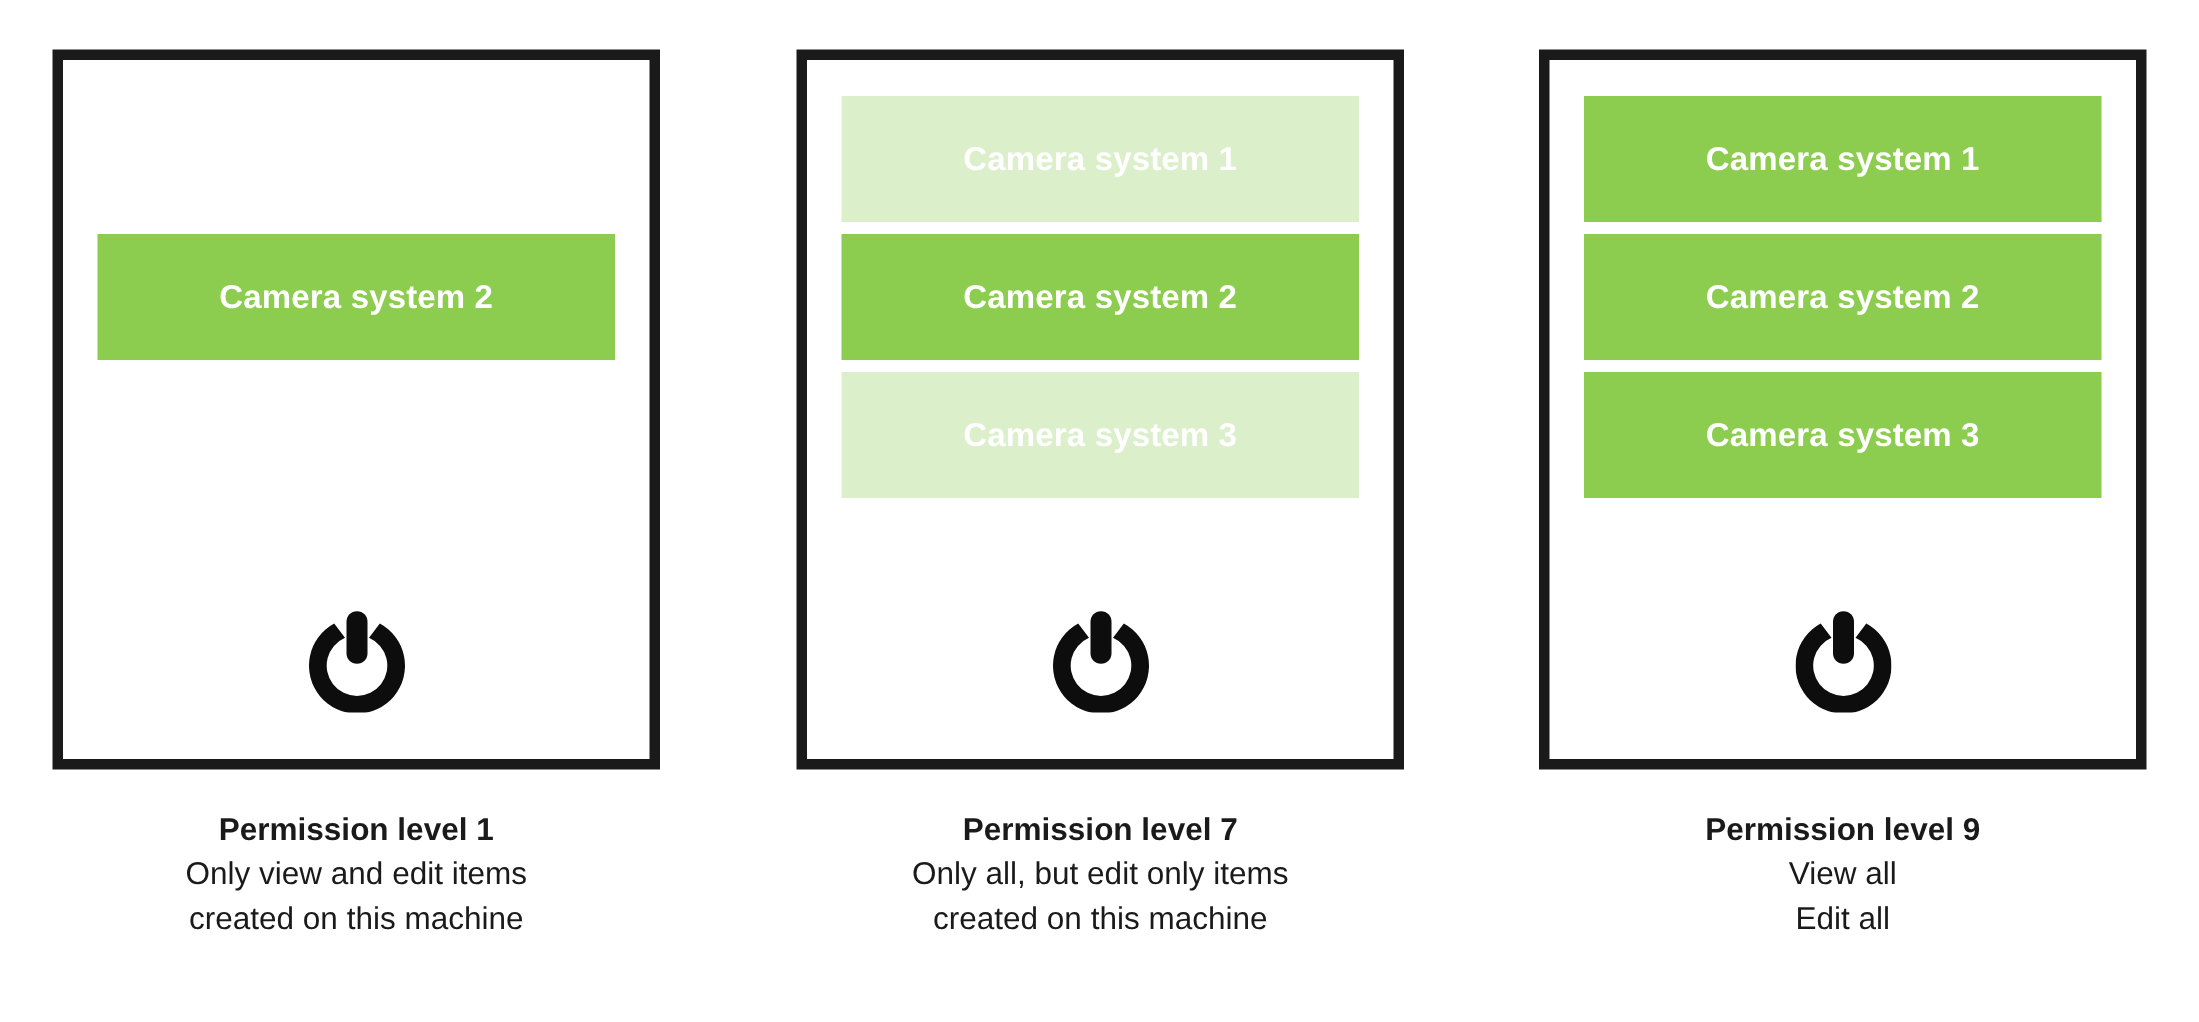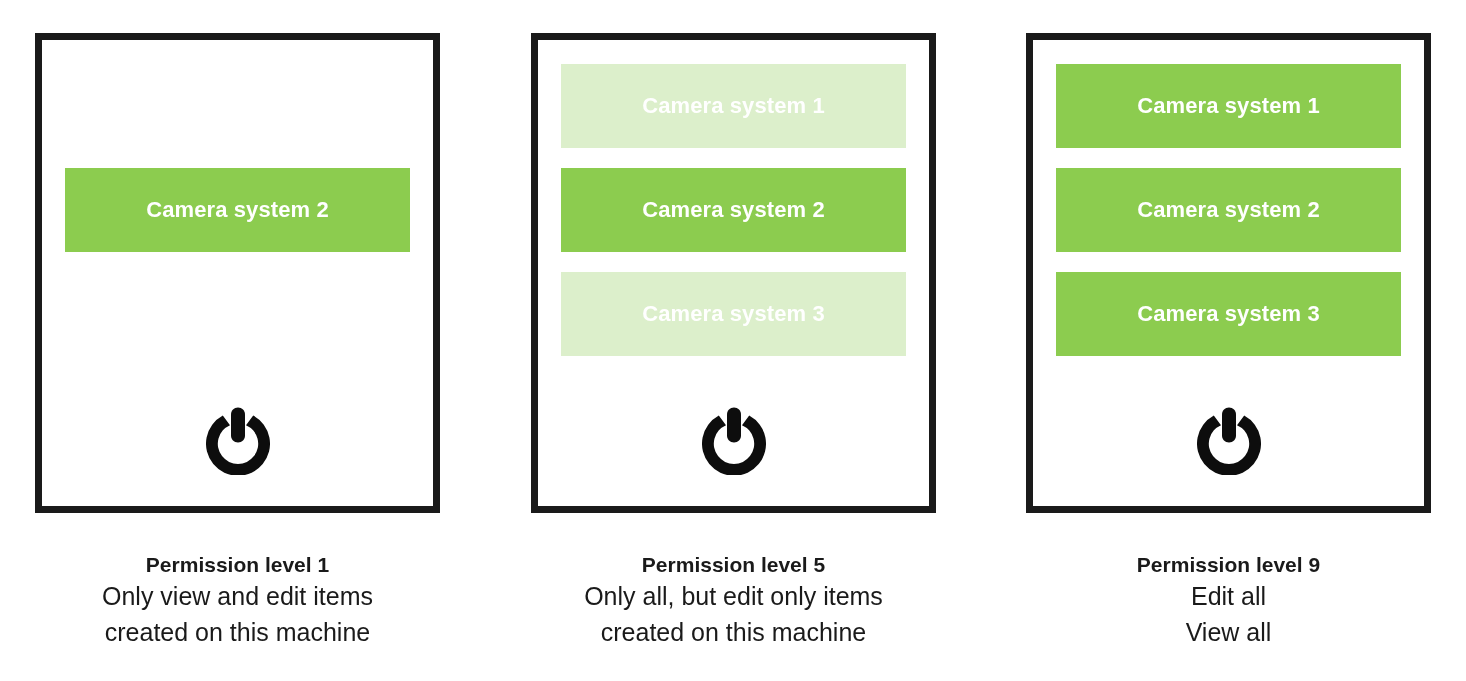--- a/index.html
+++ b/index.html
@@ -43,21 +43,21 @@
     position: relative;
   }
   .slots {
     position: absolute;
     top: 24px;
     left: 0;
     right: 0;
     display: flex;
     flex-direction: column;
     align-items: center;
-    gap: 20px;
+    gap: 8px;
   }
   .slot {
     box-sizing: border-box;
     width: 345px;
     height: 84px;
     display: flex;
     align-items: center;
     justify-content: center;
   }
   .slot.full   { background: #8ccc4f; }
@@ -76,32 +76,32 @@
     position: absolute;
     left: 50%;
     transform: translateX(-50%);
     top: 367px;
     width: 64px;
     height: 68px;
   }
   .power-icon svg { display: block; width: 64px; height: 68px; }
 
   .caption {
-    margin-top: 38px;
+    margin-top: 27px;
     width: 405px;
     text-align: center;
   }
   .caption-title {
     font-size: 21px;
     font-weight: bold;
     color: #1a1a1a;
     line-height: 1.35;
   }
   .caption-line {
-    font-size: 25px;
+    font-size: 21px;
     font-weight: normal;
     color: #1a1a1a;
     line-height: 1.42;
   }
 </style>
 </head>
 <body>
 
 <div class="board">
 
@@ -146,21 +146,21 @@
         </div>
       </div>
       <div class="power-icon">
         <svg viewBox="0 0 64 68" xmlns="http://www.w3.org/2000/svg" aria-hidden="true">
           <path fill="#0d0d0d" d="M32 0.5c-4.0 0-7.0 3.0-7.0 7.0v21.0c0 4.0 3.0 7.0 7.0 7.0s7.0-3.0 7.0-7.0V7.5c0-4.0-3.0-7.0-7.0-7.0z"></path>
           <path fill="#0d0d0d" d="M47.2 8.6l-7.2 9.6a20.2 20.2 0 1 1-16.0 0l-7.2-9.6a32.0 32.0 0 1 0 30.4 0z"></path>
         </svg>
       </div>
     </div>
     <div class="caption">
-      <div class="caption-title">Permission level 5</div>
+      <div class="caption-title">Permission level 7</div>
       <div class="caption-line">Only all, but edit only items</div>
       <div class="caption-line">created on this machine</div>
     </div>
   </div>
 
   <div class="column c2">
     <div class="panel">
       <div class="slots">
         <div class="slot full">
           <span class="slot-label">Camera system 1</span>
@@ -174,18 +174,18 @@
       </div>
       <div class="power-icon">
         <svg viewBox="0 0 64 68" xmlns="http://www.w3.org/2000/svg" aria-hidden="true">
           <path fill="#0d0d0d" d="M32 0.5c-4.0 0-7.0 3.0-7.0 7.0v21.0c0 4.0 3.0 7.0 7.0 7.0s7.0-3.0 7.0-7.0V7.5c0-4.0-3.0-7.0-7.0-7.0z"></path>
           <path fill="#0d0d0d" d="M47.2 8.6l-7.2 9.6a20.2 20.2 0 1 1-16.0 0l-7.2-9.6a32.0 32.0 0 1 0 30.4 0z"></path>
         </svg>
       </div>
     </div>
     <div class="caption">
       <div class="caption-title">Permission level 9</div>
+      <div class="caption-line">View all</div>
       <div class="caption-line">Edit all</div>
-      <div class="caption-line">View all</div>
     </div>
   </div>
 
 </div>
 
 </body></html>

